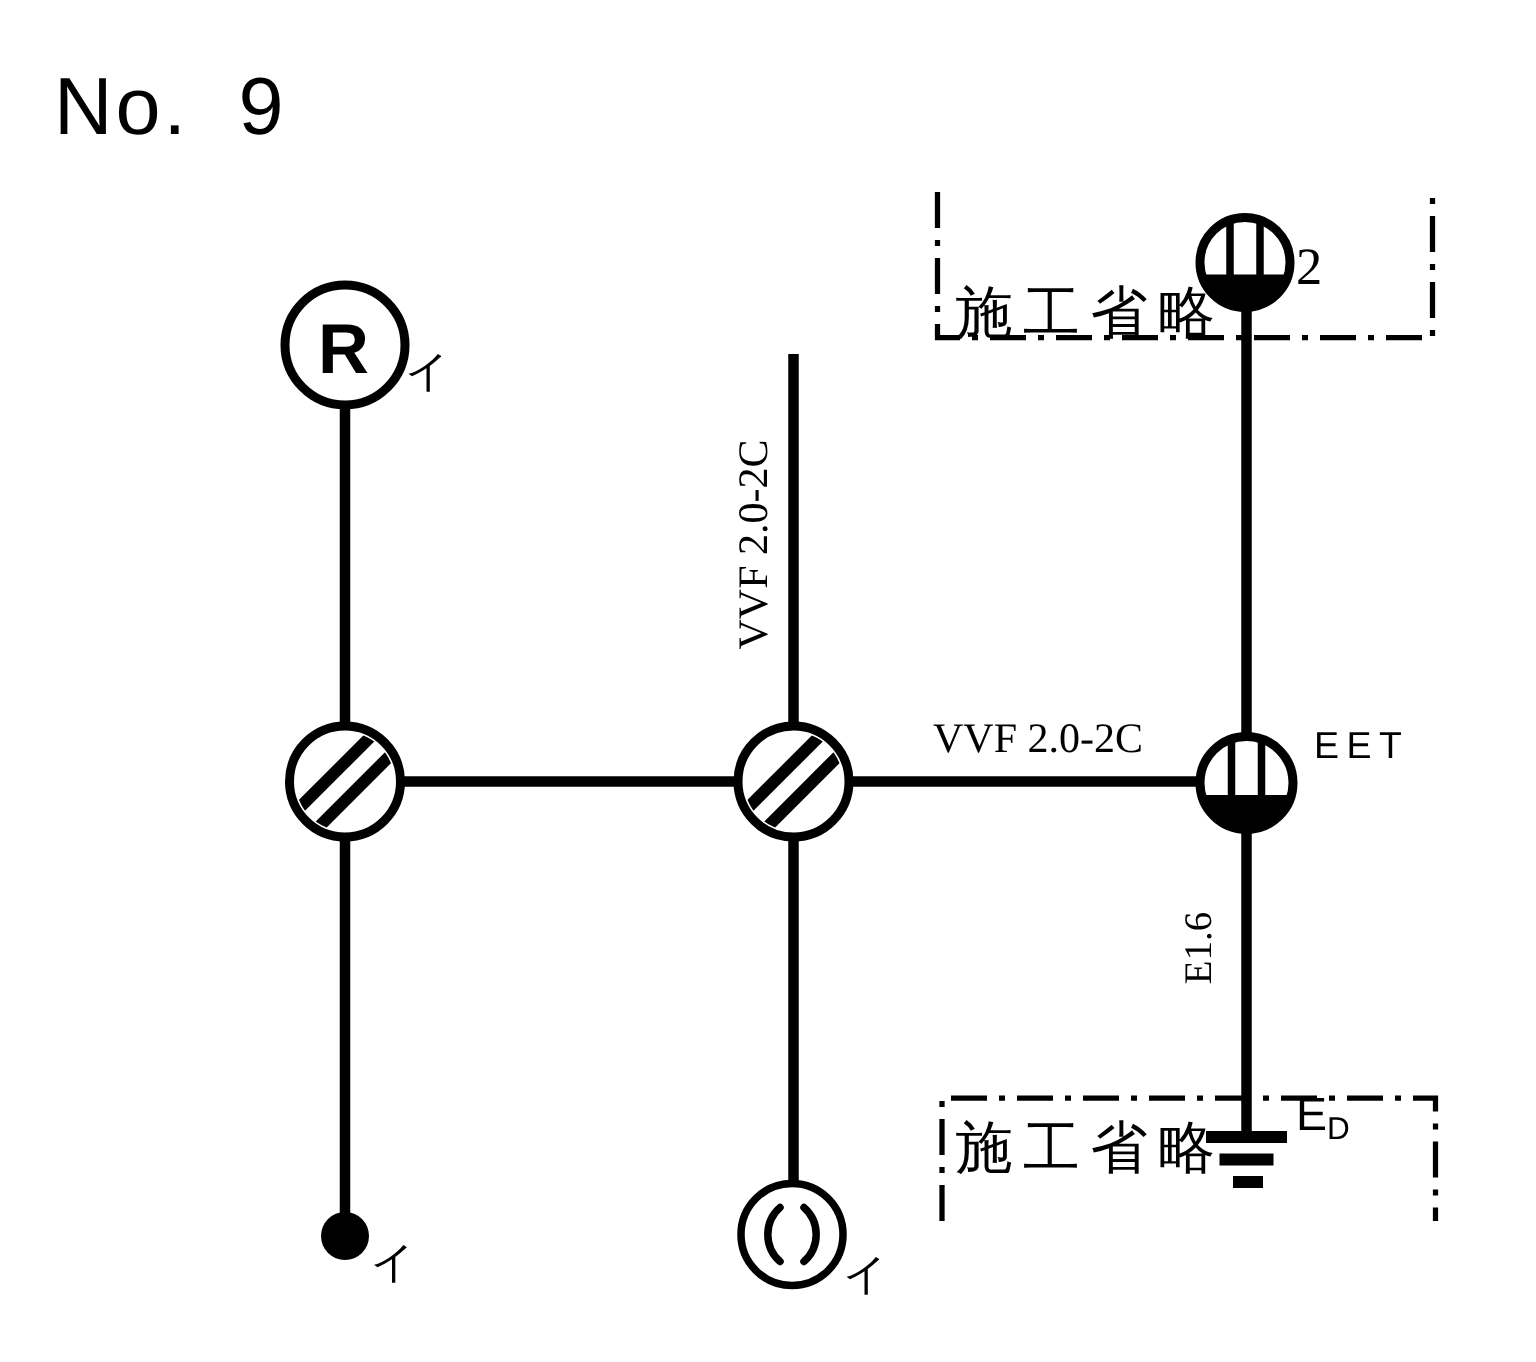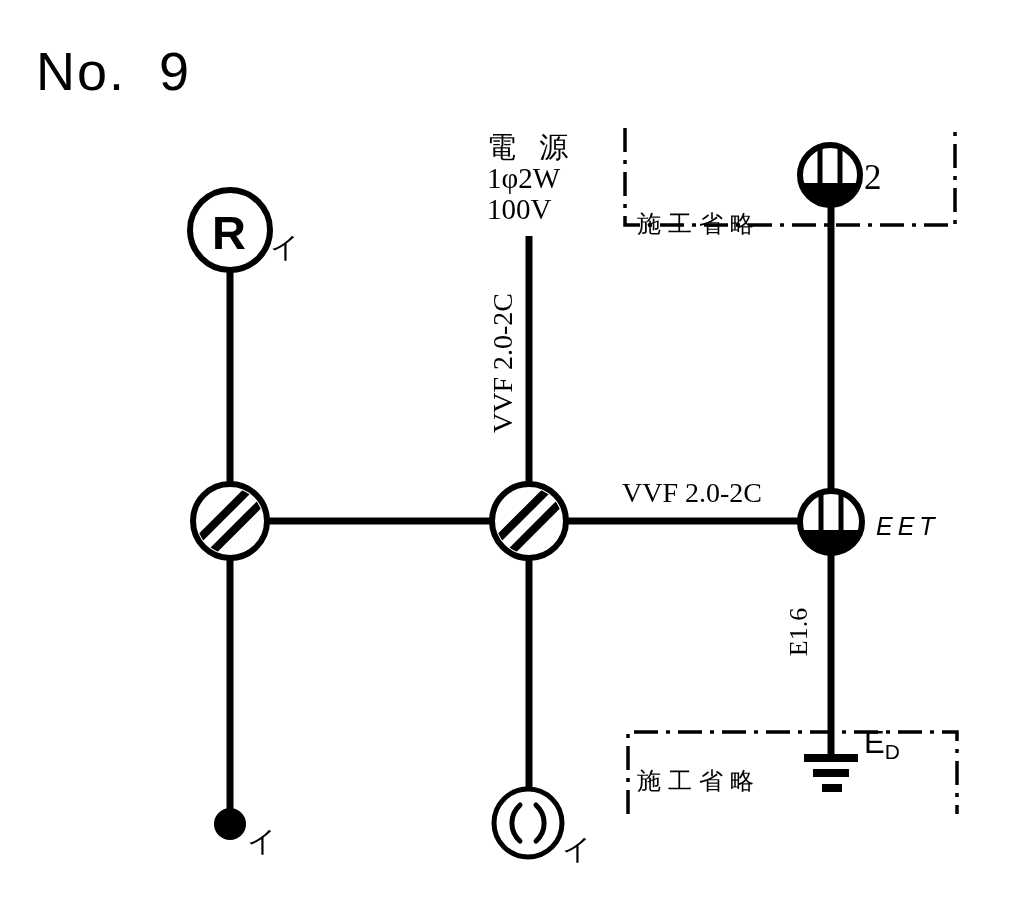--- a/index.html
+++ b/index.html
@@ -26,21 +26,21 @@
   .cable{font-size:28px;}
   .eet{
     font-family:"Liberation Sans","DejaVu Sans",sans-serif;
     font-size:25px;letter-spacing:5px;font-weight:500;
   }
   .rletter{
     font-family:"Liberation Sans","DejaVu Sans",sans-serif;
     font-size:47px;font-weight:bold;
   }
   .iro{font-size:29px;}
-  .shoko{font-size:24px;letter-spacing:7px;margin-top:25px;}
+  .shoko{font-size:38px;letter-spacing:7px;}
   .num2{font-size:35px;}
   .ed{font-family:"Liberation Sans","DejaVu Sans",sans-serif;font-weight:500;}
   .ed .e{font-size:31px;}
   .ed .d{font-size:21px;vertical-align:-6px;}
 </style>
 </head>
 <body>
 
 <div id="stage">
 
@@ -115,25 +115,20 @@
 
     <g fill="#000">
       <rect x="804" y="754" width="54" height="8"></rect>
       <rect x="813" y="769" width="36" height="8"></rect>
       <rect x="822" y="784" width="20" height="8"></rect>
     </g>
   </svg>
 
   <div class="lbl title" style="left:36px;top:40px;">No. 9</div>
 
-  <div class="lbl power-block serif-lbl" style="left:487px;top:132px;">
-    <div class="l1">電 源</div>
-    <div>1φ2W</div>
-    <div>100V</div>
-  </div>
 
   <div class="lbl cable serif-lbl rot" style="left:503px;top:363px;">VVF 2.0-2C</div>
 
   <div class="lbl cable serif-lbl ctr" style="left:692px;top:493px;">VVF 2.0-2C</div>
 
   <div class="lbl serif-lbl rot" style="left:799px;top:632px;font-size:26px;">E1.6</div>
 
   <div class="lbl shoko serif-lbl" style="left:637px;top:183px;">施工省略</div>
 
   <div class="lbl shoko serif-lbl" style="left:637px;top:740px;">施工省略</div>
@@ -141,17 +136,17 @@
   <div class="lbl rletter ctr" style="left:229px;top:232px;">R</div>
 
   <div class="lbl iro serif-lbl" style="left:270px;top:228px;">イ</div>
 
   <div class="lbl iro serif-lbl" style="left:247px;top:822px;">イ</div>
 
   <div class="lbl iro serif-lbl" style="left:562px;top:830px;">イ</div>
 
   <div class="lbl num2 serif-lbl" style="left:864px;top:158px;">2</div>
 
-  <div class="lbl eet vmid" style="left:876px;top:526px;font-style:italic;">EET</div>
+  <div class="lbl eet vmid" style="left:876px;top:498px;">EET</div>
 
   <div class="lbl ed" style="left:864px;top:725px;"><span class="e">E</span><span class="d">D</span></div>
 
 </div>
 
 </body></html>

